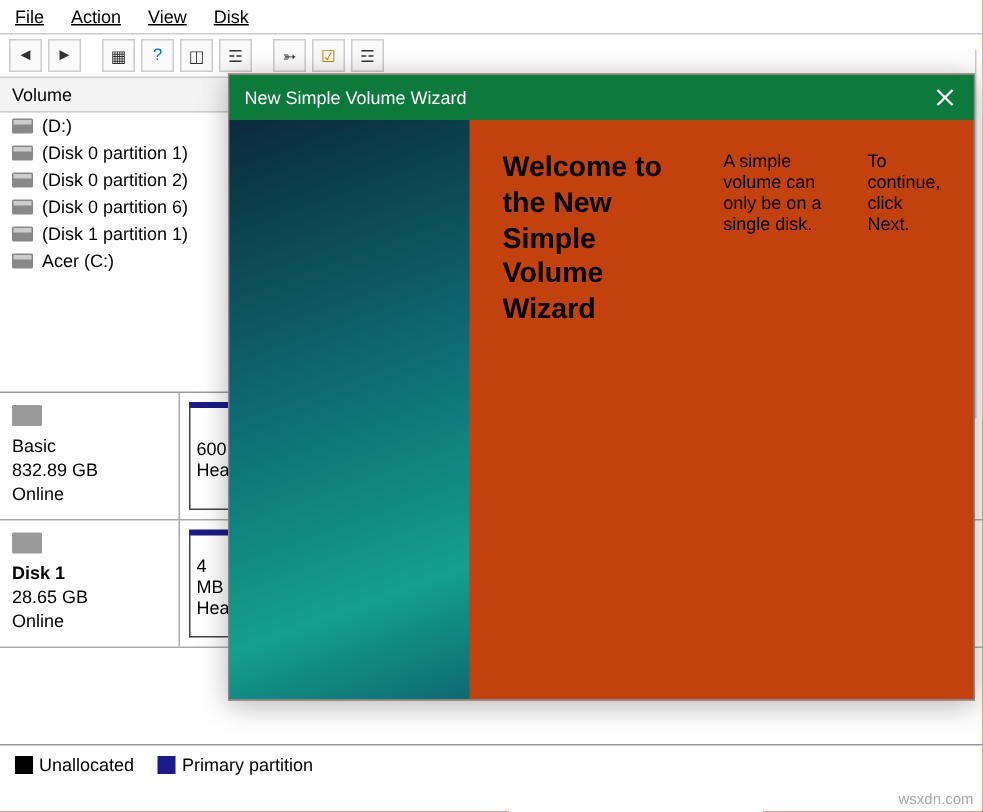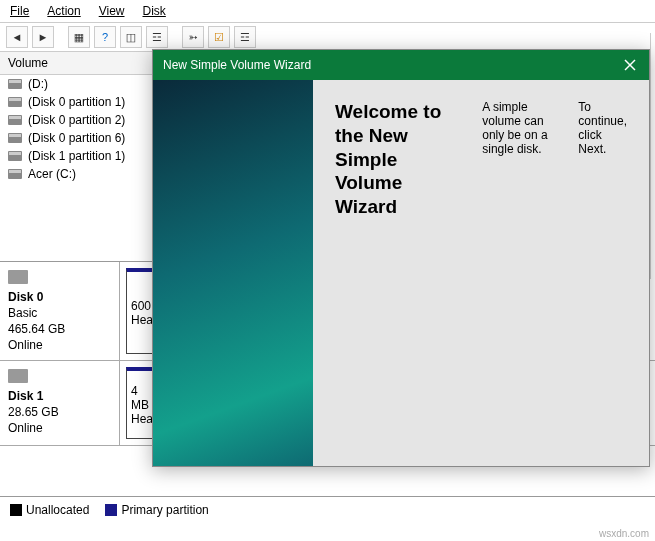--- a/index.html
+++ b/index.html
@@ -31,21 +31,21 @@
 .part.unalloc { background: repeating-linear-gradient(45deg, #f4f4f4, #f4f4f4 3px, #e8e8e8 3px, #e8e8e8 6px); border-top: 4px solid #000; }
 
 .legend { display: flex; gap: 16px; padding: 6px 10px; align-items: center; }
 .lsw { width: 12px; height: 12px; display: inline-block; margin-right: 4px; vertical-align: -2px; }
 .lsw.unal { background: #000; }
 .lsw.prim { background: #1a1a8a; }
 
 .watermark { position: absolute; bottom: 2px; right: 6px; color: #aaa; font-size: 10px; }
 
 
-.wizard { position: absolute; left: 152px; top: 49px; width: 498px; height: 418px; background: #e5e5e5; border: 1px solid #888; box-shadow: 0 3px 18px rgba(0,0,0,.3); display: flex; flex-direction: column; justify-content: space-between; }
+.wizard { position: absolute; left: 152px; top: 49px; width: 498px; height: 418px; background: #c2410c; border: 1px solid #888; box-shadow: 0 3px 18px rgba(0,0,0,.3); display: flex; flex-direction: column; justify-content: space-between; }
 .wiz-title { background: #0b7a3b; color: #fff; padding: 6px 10px; display: flex; justify-content: space-between; align-items: center; font-size: 12px; }
 .wiz-close { width: 18px; height: 18px; display: flex; align-items: center; justify-content: center; color: #fff; }
 .wiz-close svg { width: 12px; height: 12px; }
 .wiz-body { flex: 1; display: flex; }
 .wiz-side { width: 160px; background: linear-gradient(160deg, #0a2a3a 0%, #0e6a72 45%, #13a08c 80%, #0e6a72 100%); }
 .wiz-main { flex: 1; padding: 20px 22px; display: flex; flex-direction: row; gap: 14px; }
 .wiz-main h1 { font-size: 19px; font-weight: bold; color: #000; line-height: 1.25; }
 .wiz-main p { font-size: 12px; color: #000; }
 .wiz-buttons { padding: 10px 14px; border-top: 1px solid #ccc; display: flex; justify-content: flex-end; gap: 8px; background: #f0f0f0; }
 .wbtn { min-width: 78px; padding: 4px 10px; border: 1px solid #999; background: #eee; font-size: 12px; text-align: center; }
@@ -107,23 +107,22 @@
         <span class="vol-icon"></span>
         <span>Acer (C:)</span>
       </div>
   </div>
 </div>
 
 <div class="graph-pane">
   <div class="disk-row">
     <div class="disk-info">
       <div class="disk-icon"></div>
-      <div class="dname">Disk 0</div>
       <div>Basic</div>
-      <div>465.64 GB</div>
+      <div>832.89 GB</div>
       <div>Online</div>
     </div>
     <div class="disk-parts">
       <div class="part primary" style="width:34px;">
         <div>600</div>
         <div>Hea</div>
       </div>
     </div>
   </div>
   <div class="disk-row">

